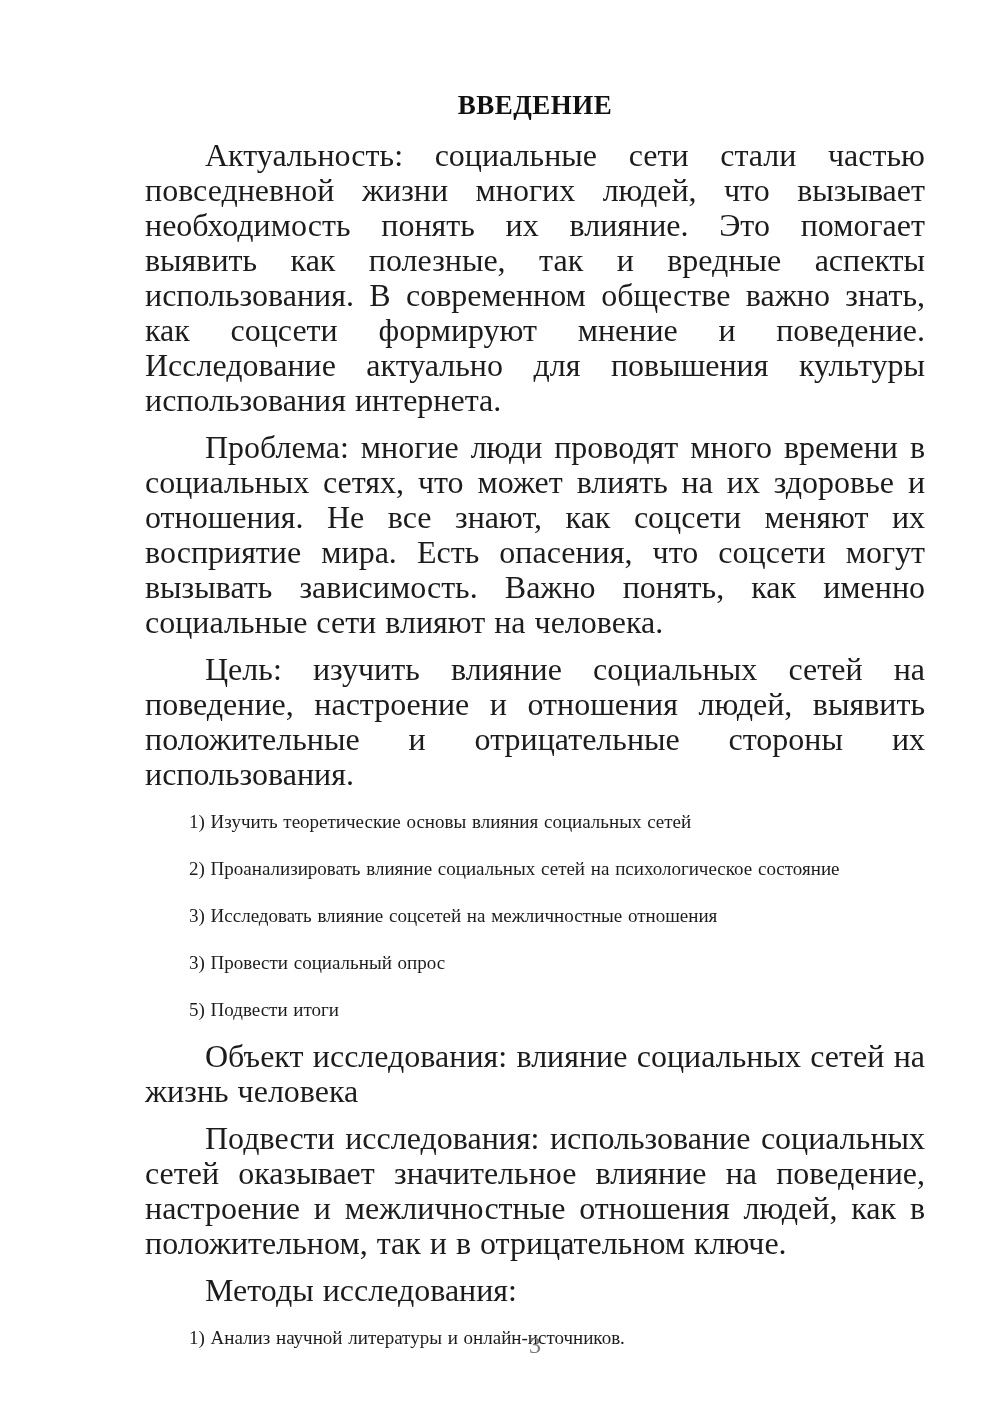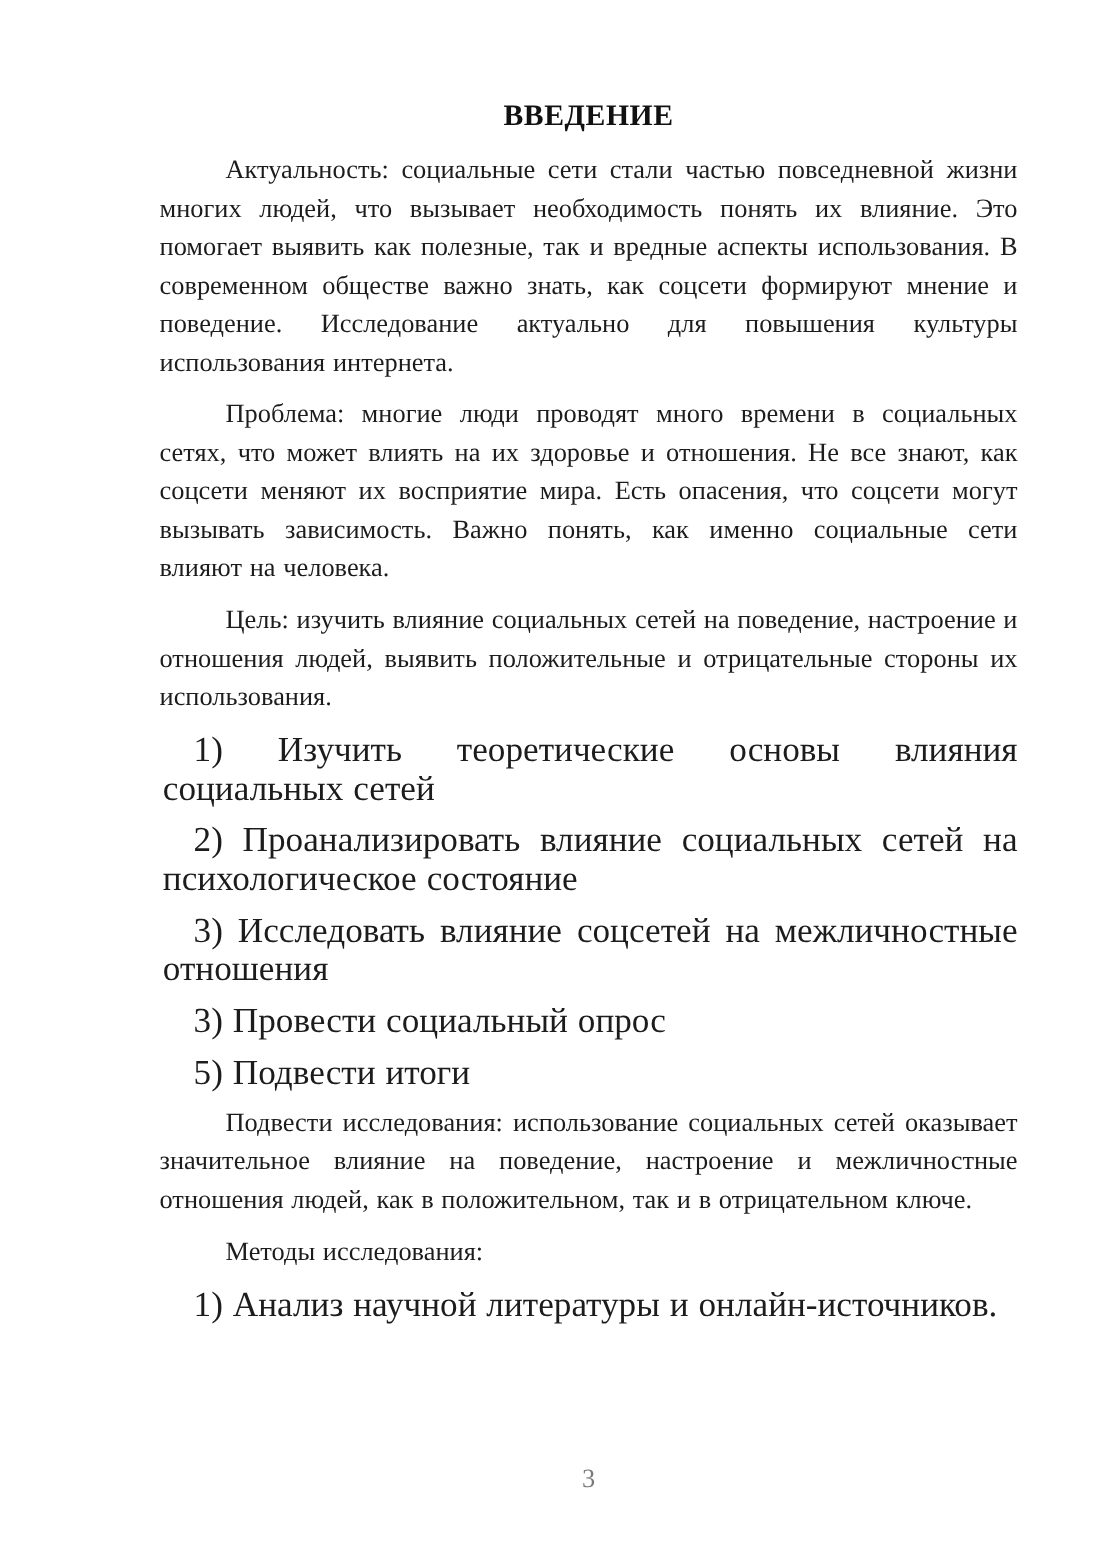--- a/index.html
+++ b/index.html
@@ -31,34 +31,34 @@
     font-size: 27px;
     line-height: 30px;
     font-weight: bold;
     text-align: center;
     letter-spacing: 0.5px;
     margin-bottom: 18px;
     color: #111111;
   }
 
   p.para {
-    font-size: 24px;
+    font-size: 32px;
     line-height: 35px;
     text-align: justify;
     text-indent: 60px;
     margin: 0 0 12px 0;
     word-spacing: 1px;
   }
 
   p.list-item {
-    font-size: 32px;
+    font-size: 19px;
     line-height: 35px;
     text-align: justify;
     text-indent: 28px;
-    margin: 0 0 12px 3px;
+    margin: 0 0 12px 16px;
     word-spacing: 1px;
   }
 
   .page-footer {
     position: absolute;
     top: 1330px;
     left: 145px;
     width: 780px;
     text-align: center;
     font-size: 24px;
@@ -83,20 +83,21 @@
   <p class="list-item">1) Изучить теоретические основы влияния социальных сетей</p>
 
   <p class="list-item">2) Проанализировать влияние социальных сетей на психологическое состояние</p>
 
   <p class="list-item">3) Исследовать влияние соцсетей на межличностные отношения</p>
 
   <p class="list-item">3) Провести социальный опрос</p>
 
   <p class="list-item">5) Подвести итоги</p>
 
+  <p class="para">Объект исследования: влияние социальных сетей на жизнь человека</p>
 
 
   <p class="para">Подвести исследования: использование социальных сетей оказывает значительное влияние на поведение, настроение и межличностные отношения людей, как в положительном, так и в отрицательном ключе.</p>
 
   <p class="para">Методы исследования:</p>
 
   <p class="list-item">1) Анализ научной литературы и онлайн-источников.</p>
 
 
   <div class="page-footer">3</div>

